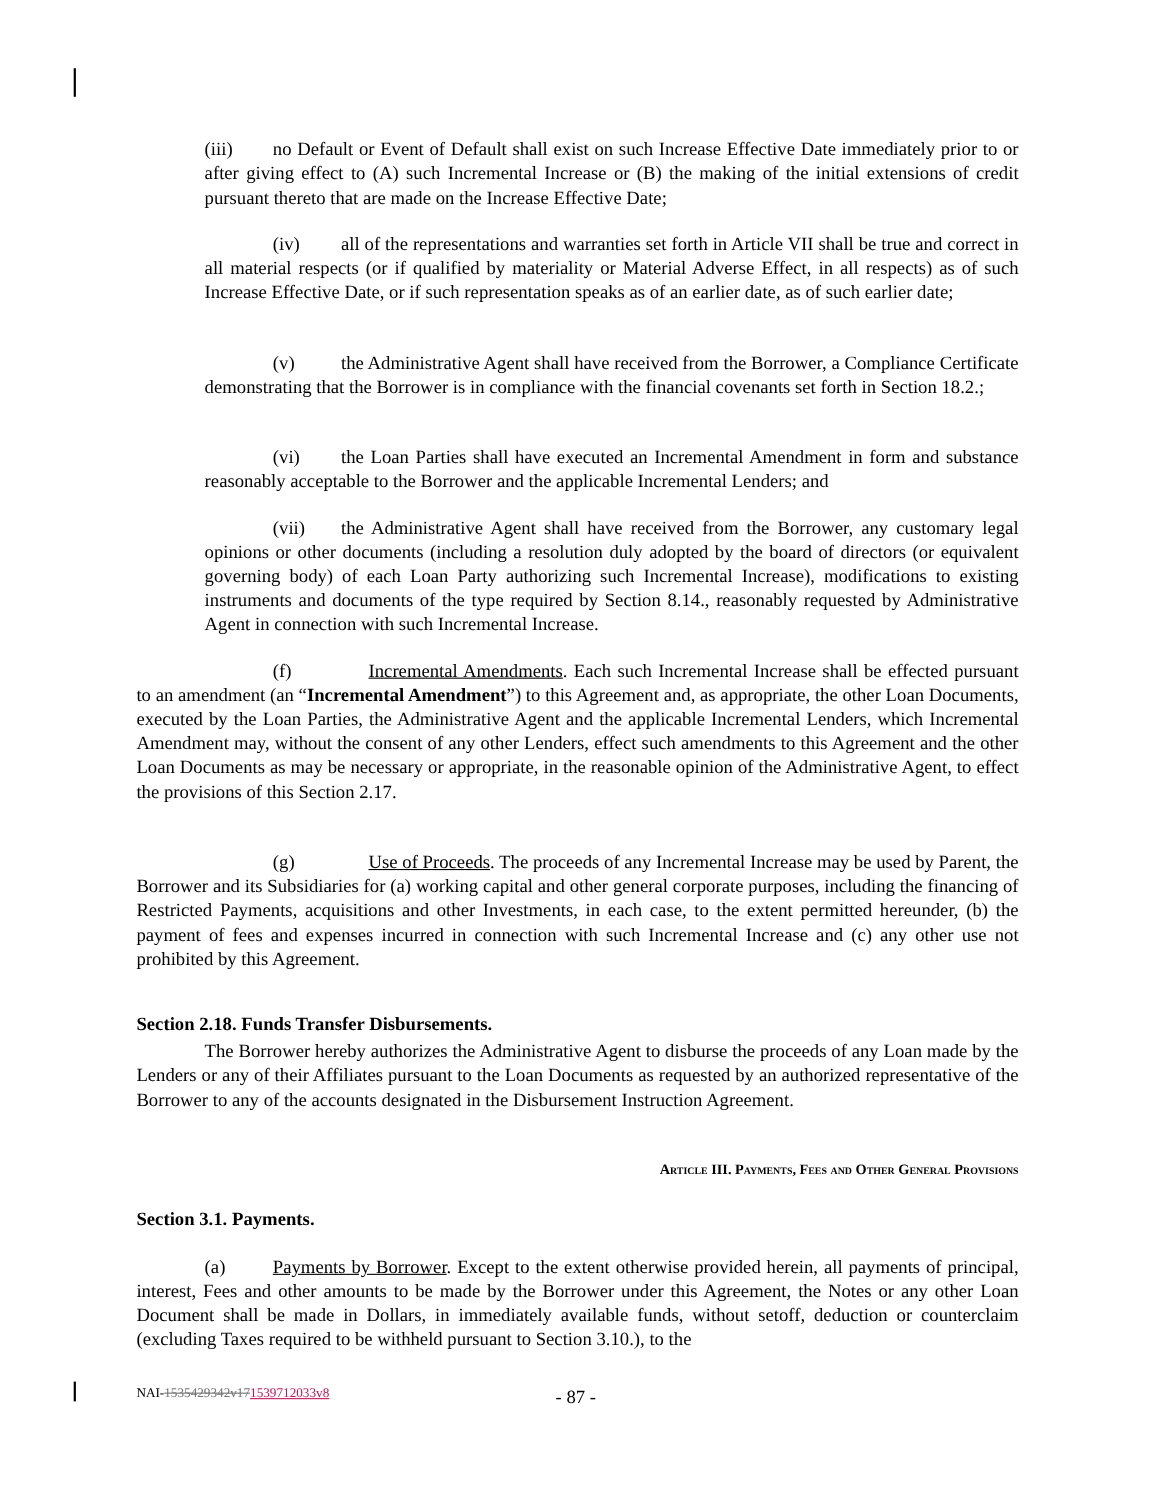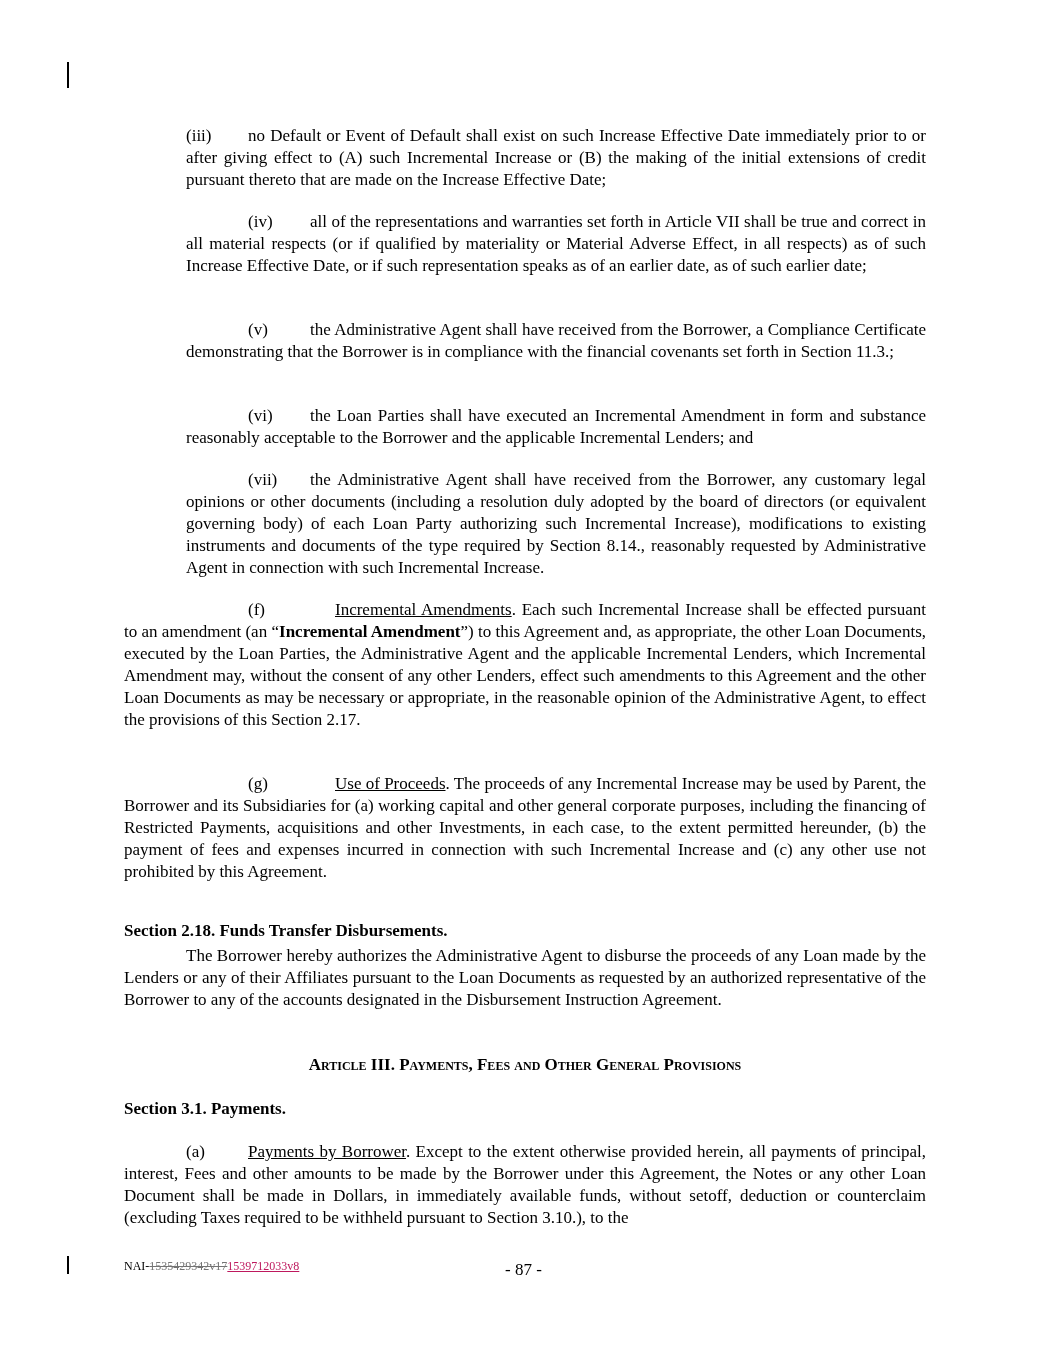--- a/index.html
+++ b/index.html
@@ -23,21 +23,21 @@
 <div class="bar" style="top:62px;height:26px;"></div>
 <div class="bar" style="top:1256px;height:18px;"></div>
 
 <div class="p ind" style="top:125px;text-indent:0;left:186px;width:740px;padding-left:0;">
   <span style="display:inline-block;width:62px;">(iii)</span><span>no Default or Event of Default shall exist on such Increase Effective Date immediately prior to or after giving effect to (A) such Incremental Increase or (B) the making of the initial extensions of credit pursuant thereto that are made on the Increase Effective Date;</span>
 </div>
 <div class="p" style="top:211px;left:186px;width:740px;">
   <span style="display:inline-block;width:62px;margin-left:62px;">(iv)</span><span>all of the representations and warranties set forth in Article VII shall be true and correct in all material respects (or if qualified by materiality or Material Adverse Effect, in all respects) as of such Increase Effective Date, or if such representation speaks as of an earlier date, as of such earlier date;</span>
 </div>
 <div class="p" style="top:319px;left:186px;width:740px;">
-  <span style="display:inline-block;width:62px;margin-left:62px;">(v)</span><span>the Administrative Agent shall have received from the Borrower, a Compliance Certificate demonstrating that the Borrower is in compliance with the financial covenants set forth in Section 11.3.;</span>
+  <span style="display:inline-block;width:62px;margin-left:62px;">(v)</span><span>the Administrative Agent shall have received from the Borrower, a Compliance Certificate demonstrating that the Borrower is in compliance with the financial covenants set forth in Section 18.2.;</span>
 </div>
 <div class="p" style="top:405px;left:186px;width:740px;">
   <span style="display:inline-block;width:62px;margin-left:62px;">(vi)</span><span>the Loan Parties shall have executed an Incremental Amendment in form and substance reasonably acceptable to the Borrower and the applicable Incremental Lenders; and</span>
 </div>
 <div class="p" style="top:469px;left:186px;width:740px;">
   <span style="display:inline-block;width:62px;margin-left:62px;">(vii)</span><span>the Administrative Agent shall have received from the Borrower, any customary legal opinions or other documents (including a resolution duly adopted by the board of directors (or equivalent governing body) of each Loan Party authorizing such Incremental Increase), modifications to existing instruments and documents of the type required by Section 8.14., reasonably requested by Administrative Agent in connection with such Incremental Increase.</span>
 </div>
 
 <div class="p" style="top:599px;">
   <span style="display:inline-block;width:87px;margin-left:124px;">(f)</span><span class="u">Incremental Amendments</span><span>.  Each such Incremental Increase shall be effected pursuant to an amendment (an “</span><span class="b">Incremental Amendment</span><span>”) to this Agreement and, as appropriate, the other Loan Documents, executed by the Loan Parties, the Administrative Agent and the applicable Incremental Lenders, which Incremental Amendment may, without the consent of any other Lenders, effect such amendments to this Agreement and the other Loan Documents as may be necessary or appropriate, in the reasonable opinion of the Administrative Agent, to effect the provisions of this Section 2.17.</span>
@@ -46,21 +46,21 @@
 <div class="p" style="top:773px;">
   <span style="display:inline-block;width:87px;margin-left:124px;">(g)</span><span class="u">Use of Proceeds</span><span>.  The proceeds of any Incremental Increase may be used by Parent, the Borrower and its Subsidiaries for (a) working capital and other general corporate purposes, including the financing of Restricted Payments, acquisitions and other Investments, in each case, to the extent permitted hereunder, (b) the payment of fees and expenses incurred in connection with such Incremental Increase and (c) any other use not prohibited by this Agreement.</span>
 </div>
 
 <div class="heading" style="top:903px;margin-top:18px;">Section 2.18.  Funds Transfer Disbursements.</div>
 
 <div class="p" style="top:945px;text-indent:62px;">
   <span>The Borrower hereby authorizes the Administrative Agent to disburse the proceeds of any Loan made by the Lenders or any of their Affiliates pursuant to the Loan Documents as requested by an authorized representative of the Borrower to any of the accounts designated in the Disbursement Instruction Agreement.</span>
 </div>
 
-<div class="article" style="top:1055px;font-size:17px;">Article III. Payments, Fees and Other General Provisions</div>
+<div class="article" style="top:1055px;font-size:13px;text-align:right;">Article III. Payments, Fees and Other General Provisions</div>
 
 <div class="heading" style="top:1099px;">Section 3.1.  Payments.</div>
 
 <div class="p" style="top:1141px;">
   <span style="display:inline-block;width:62px;margin-left:62px;">(a)</span><span class="u">Payments by Borrower</span><span>.  Except to the extent otherwise provided herein, all payments of principal, interest, Fees and other amounts to be made by the Borrower under this Agreement, the Notes or any other Loan Document shall be made in Dollars, in immediately available funds, without setoff, deduction or counterclaim (excluding Taxes required to be withheld pursuant to Section 3.10.), to the</span>
 </div>
 
 <div class="footer-id">
   <span>NAI-</span><span class="del">1535429342v17</span><span class="ins">1539712033v8</span>
 </div>

